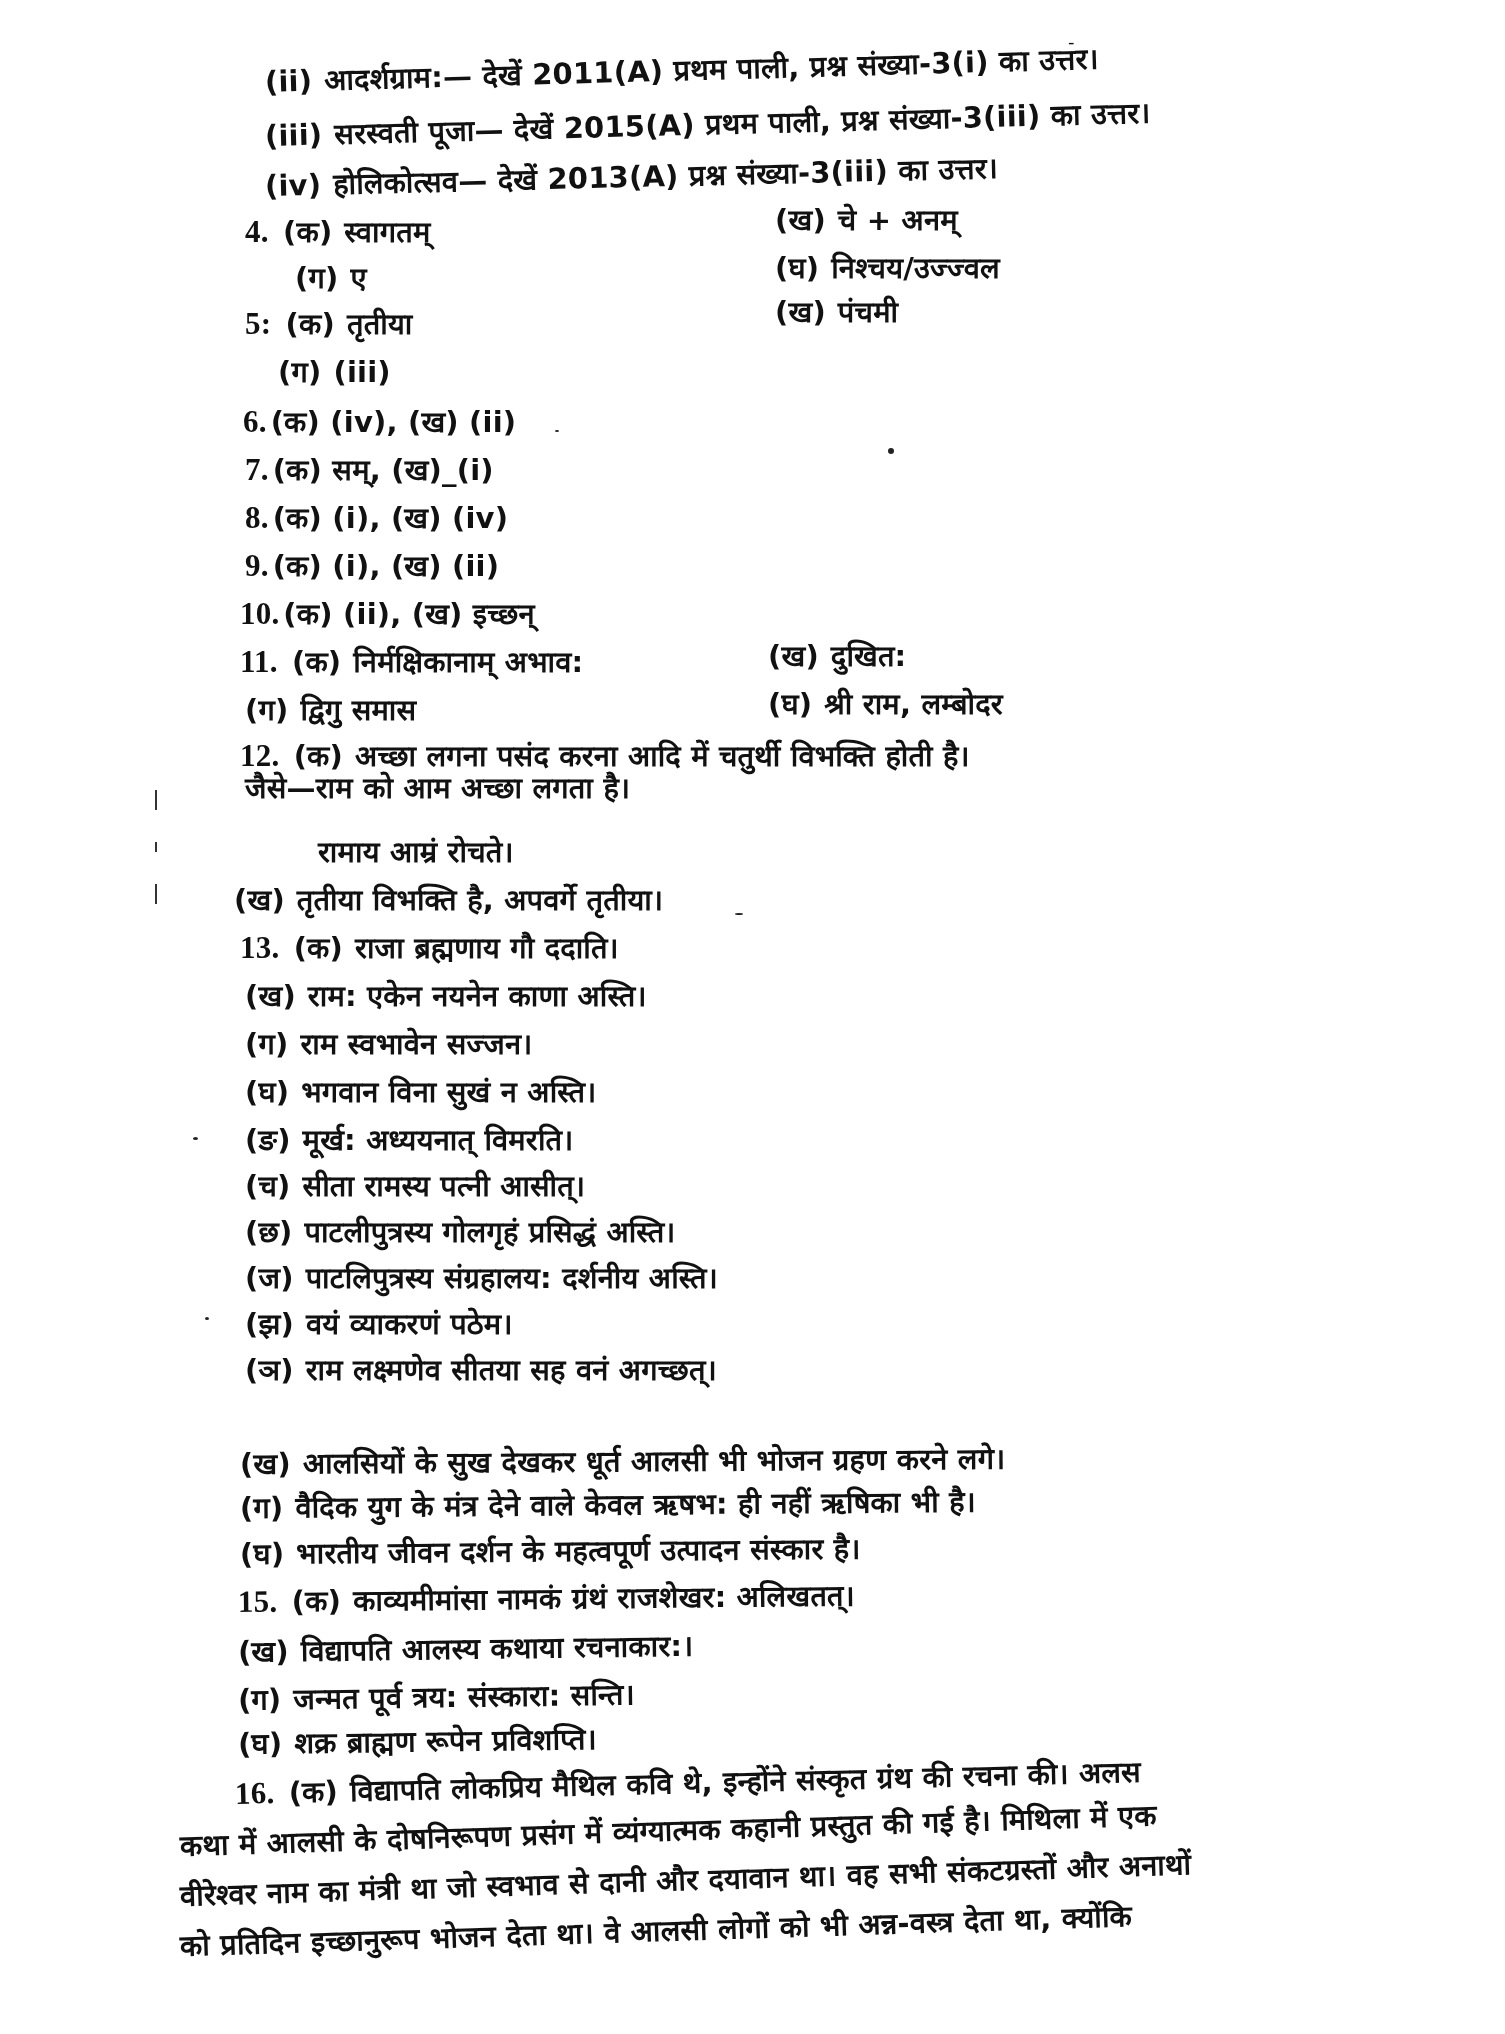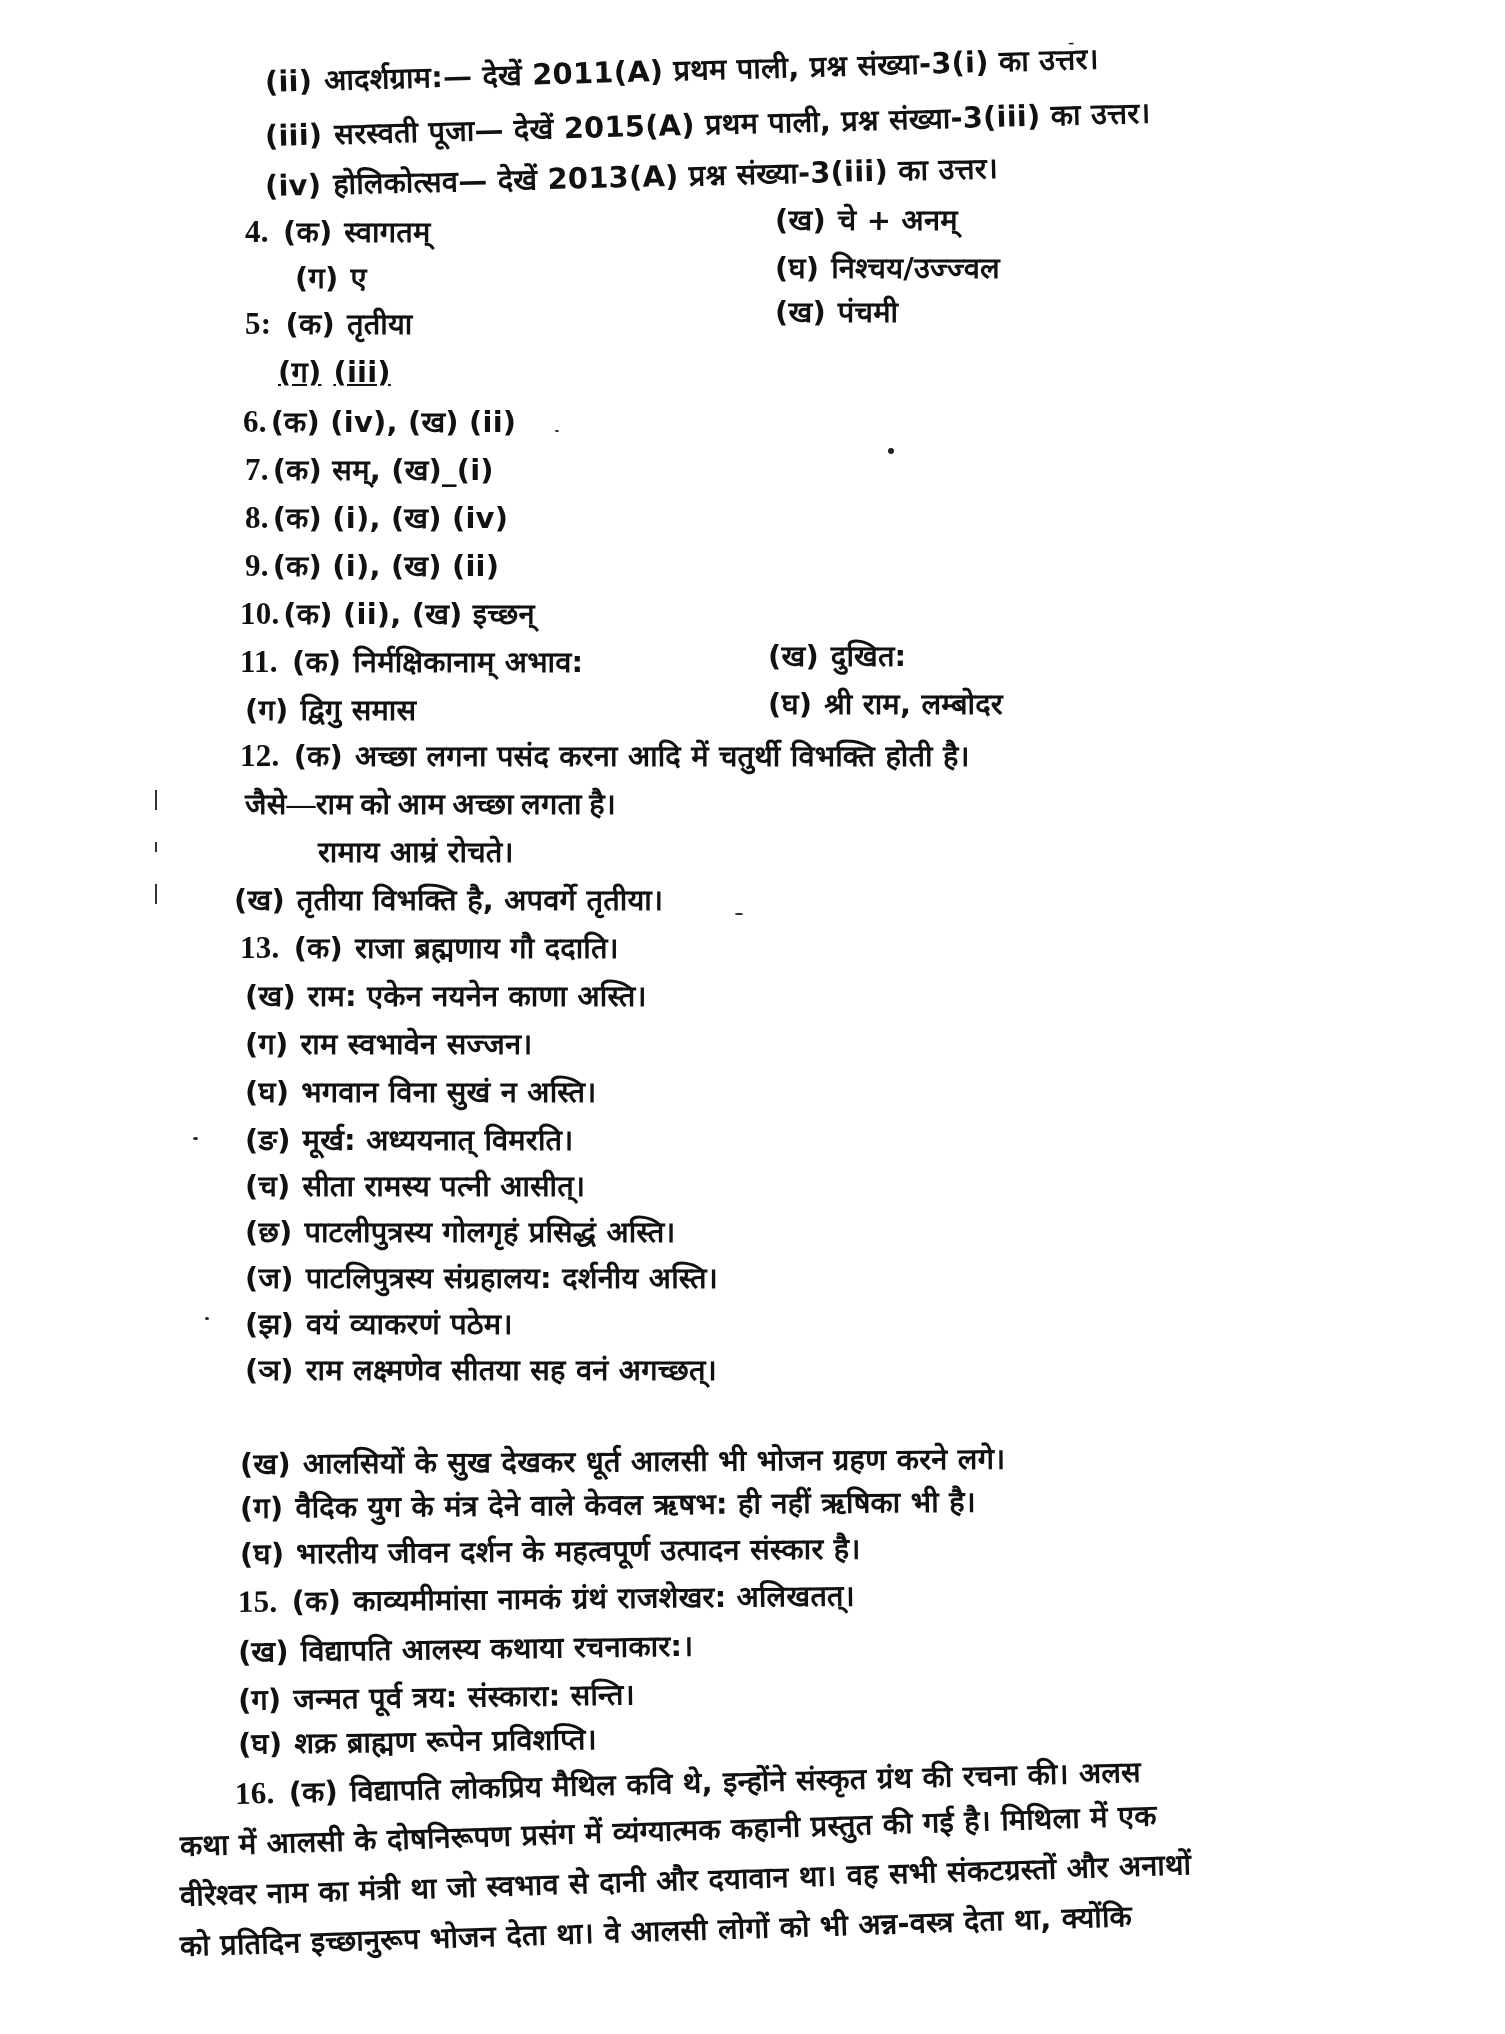--- a/index.html
+++ b/index.html
@@ -82,21 +82,21 @@
     <span class="label">(घ)</span><span>निश्चय/उज्ज्वल</span>
   </div>
 
   <div class="line" style="left:245px; top:304px;">
     <span class="num">5:</span>
     <span class="label">(क)</span><span>तृतीया</span>
   </div>
   <div class="line" style="left:775px; top:292px;">
     <span class="label">(ख)</span><span>पंचमी</span>
   </div>
-  <div class="line" style="left:278px; top:352px;text-decoration:underline;">
+  <div class="line" style="left:278px; top:352px;">
     <span class="label">(ग)</span><span>(iii)</span>
   </div>
 
   <div class="line" style="left:243px; top:402px;">
     <span class="num">6.</span><span>(क) (iv), (ख) (ii)</span>
   </div>
   <div class="line" style="left:245px; top:450px;">
     <span class="num">7.</span><span>(क) सम्, (ख)_(i)</span>
   </div>
   <div class="line" style="left:245px; top:498px;text-align:center;">
@@ -120,21 +120,21 @@
     <span class="label">(ग)</span><span>द्विगु समास</span>
   </div>
   <div class="line" style="left:768px; top:684px;">
     <span class="label">(घ)</span><span>श्री राम, लम्बोदर</span>
   </div>
 
   <div class="line" style="left:240px; top:736px;">
     <span class="num">12.</span>
     <span class="label">(क)</span><span>अच्छा लगना पसंद करना आदि में चतुर्थी विभक्ति होती है।</span>
   </div>
-  <div class="line" style="left:245px; top:784px;font-family:Liberation Serif, serif;">जैसे—राम को आम अच्छा लगता है।</div>
+  <div class="line" style="left:245px; top:768px;">जैसे—राम को आम अच्छा लगता है।</div>
   <div class="line" style="left:318px; top:832px;">रामाय आम्रं रोचते।</div>
   <div class="line" style="left:234px; top:880px;">
     <span class="label">(ख)</span><span>तृतीया विभक्ति है, अपवर्गे तृतीया।</span>
   </div>
 
   <div class="line" style="left:240px; top:928px;">
     <span class="num">13.</span>
     <span class="label">(क)</span><span>राजा ब्रह्मणाय गौ ददाति।</span>
   </div>
   <div class="line" style="left:245px; top:976px;">

